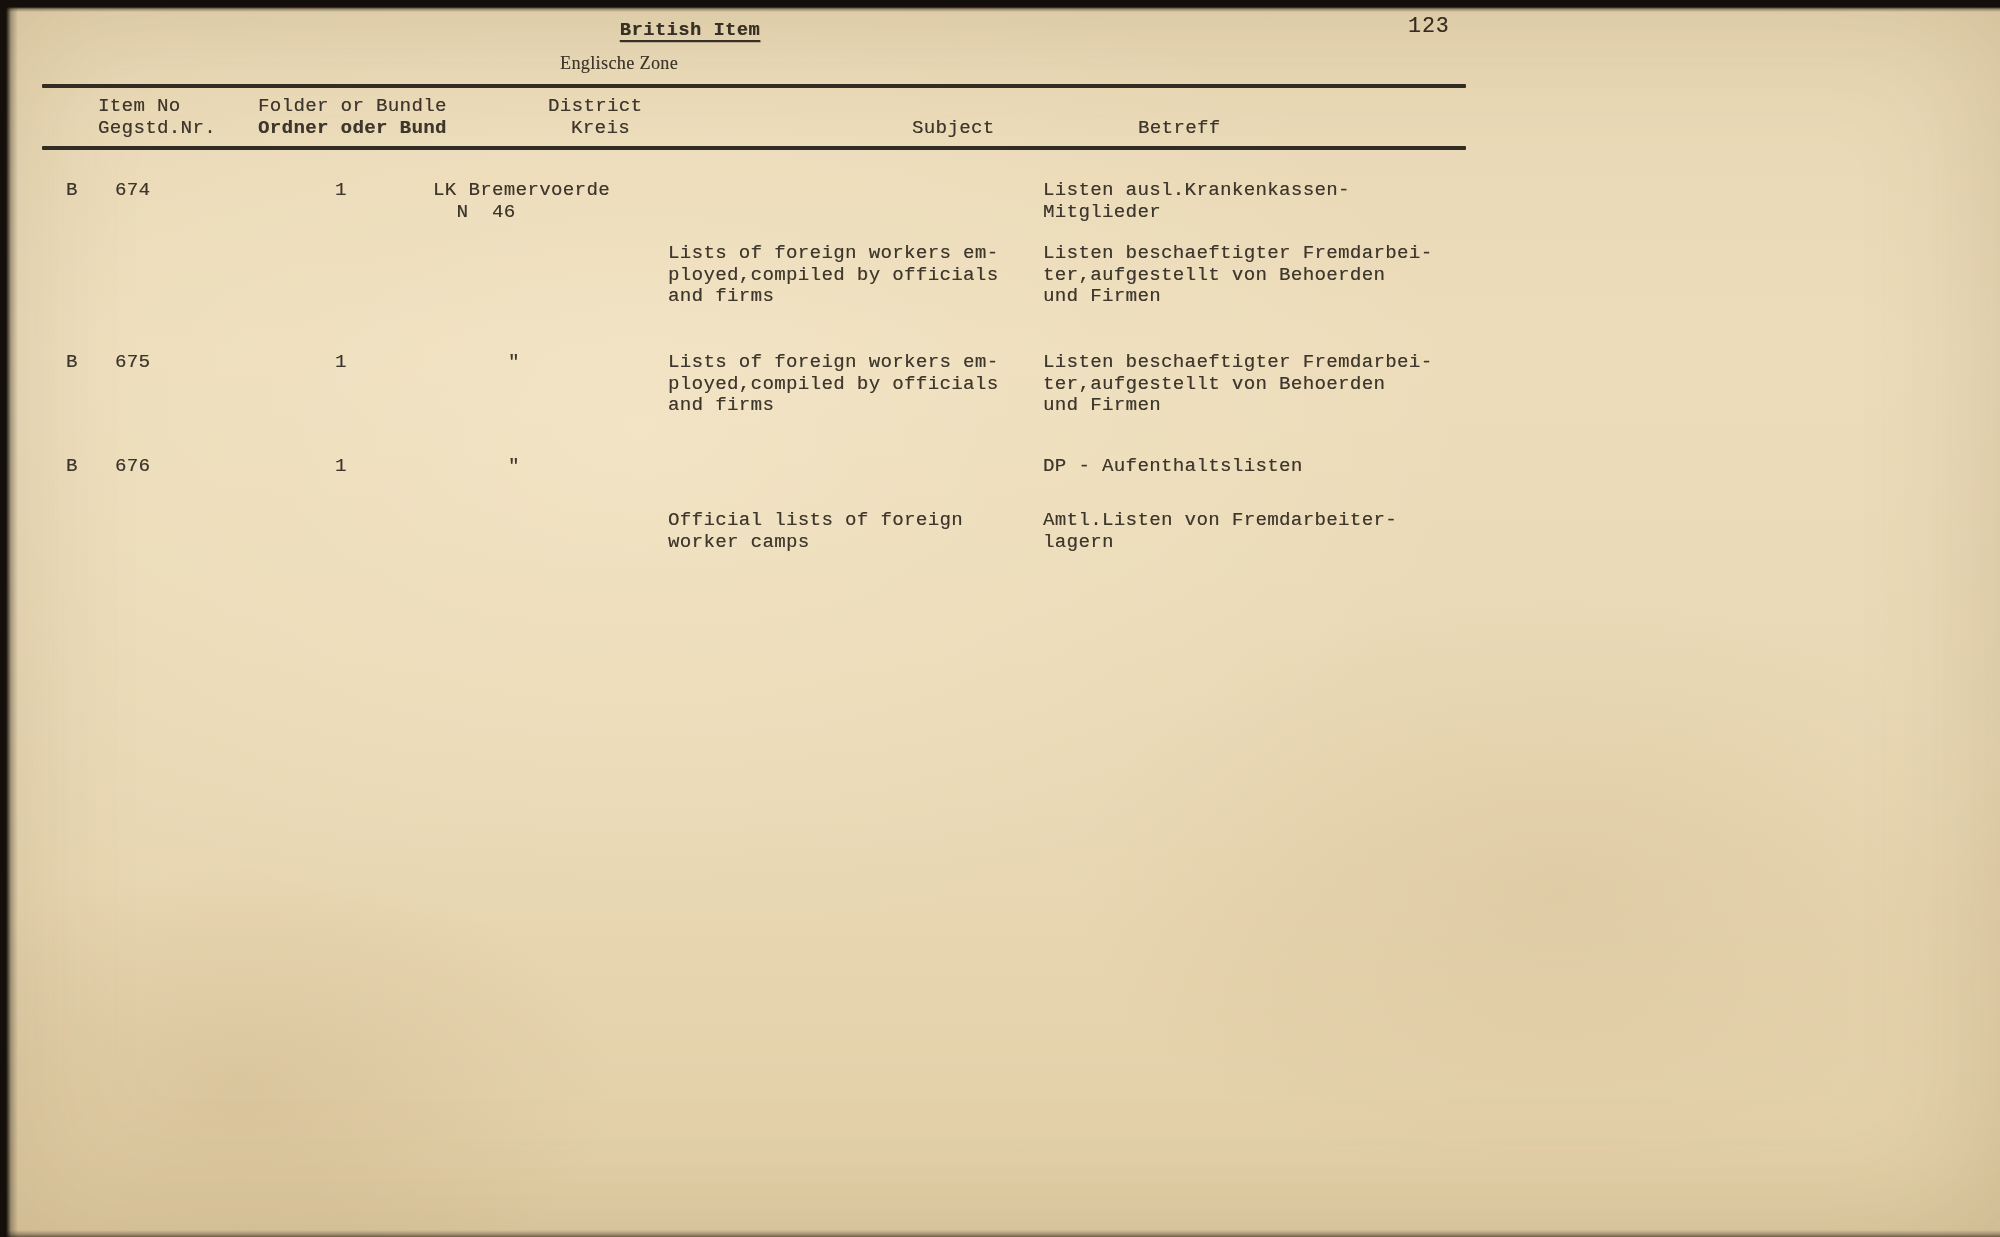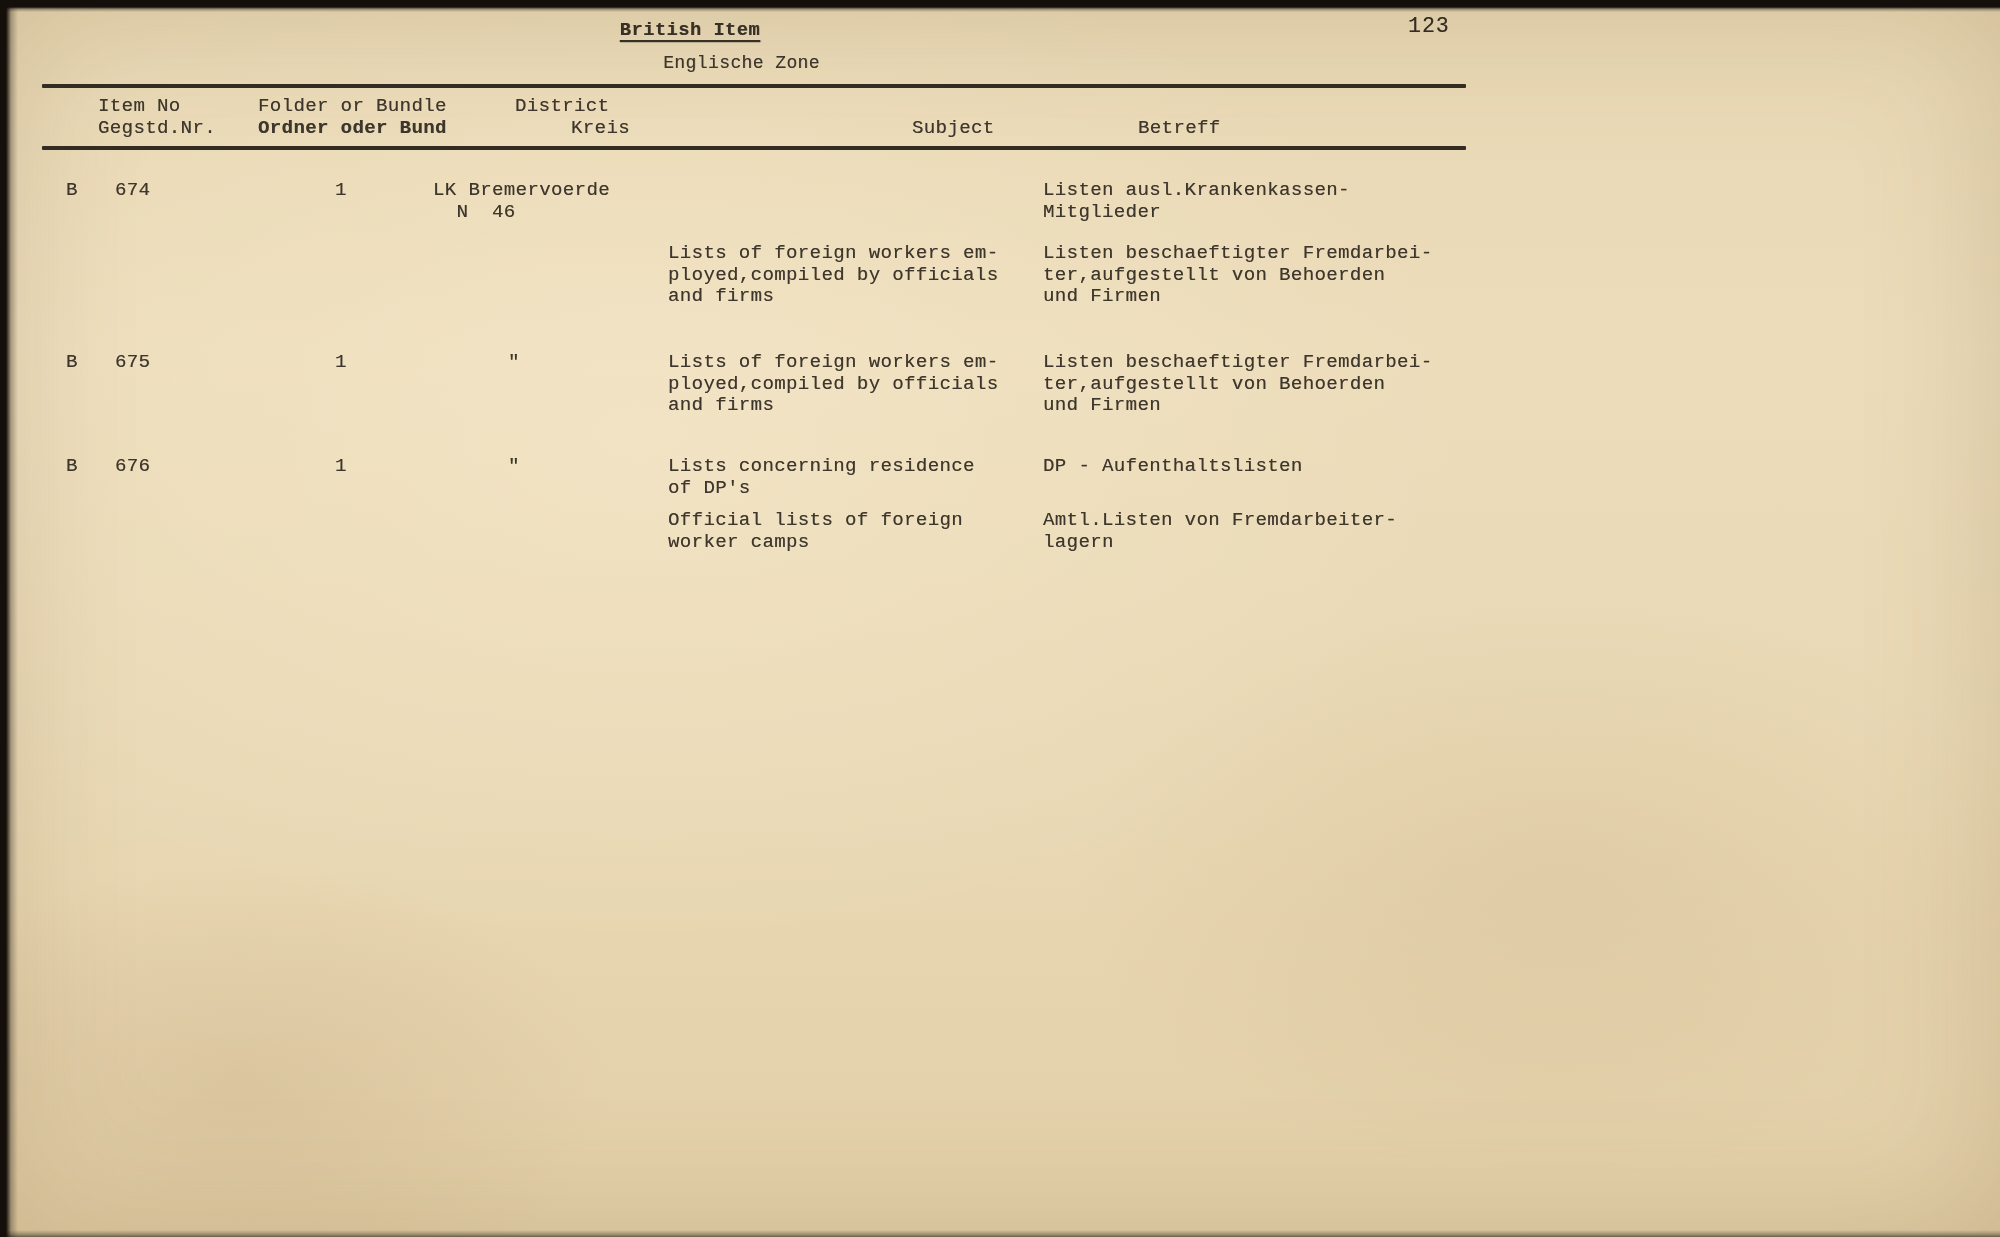--- a/index.html
+++ b/index.html
@@ -50,24 +50,25 @@
     letter-spacing: 0.6px;
     color: #373026;
     text-decoration: underline;
     text-underline-offset: 5px;
     text-decoration-thickness: 2px;
     text-shadow: 0.4px 0.4px 0 rgba(55,48,38,0.6);
   }
   .subtitle {
     position: absolute;
     top: 53px; left: 560px; width: 260px;
-    text-align: right;
+    text-align: left;
     font-size: 18px;
     letter-spacing: 0.4px;
     text-shadow: 0.3px 0.3px 0 rgba(62,54,43,0.5);
+    font-family: Liberation Serif, serif;
   }
   .page-number {
     position: absolute;
     top: 14px; left: 1408px;
     font-size: 21.5px;
     letter-spacing: 1px;
     color: #332d24;
     text-shadow: 0.3px 0.3px 0 rgba(51,45,36,0.5);
   }
   .rule {
@@ -94,21 +95,21 @@
   <div class="title">British Item</div>
   <div class="subtitle">Englische Zone</div>
 
   <div class="rule rule-top"></div>
   <div class="rule rule-header"></div>
 
   <div class="txt" style="left:98px;  top:96px;">Item No</div>
   <div class="txt" style="left:98px;  top:118px;">Gegstd.Nr.</div>
   <div class="txt" style="left:258px; top:96px;">Folder or Bundle</div>
   <div class="txt" style="left:258px; top:118px;font-weight:bold;">Ordner oder Bund</div>
-  <div class="txt" style="left:515px; top:96px;">District</div>
+  <div class="txt" style="left:548px; top:96px;">District</div>
   <div class="txt" style="left:571px; top:118px;">Kreis</div>
   <div class="txt" style="left:912px; top:118px;">Subject</div>
   <div class="txt" style="left:1138px;top:118px;">Betreff</div>
 
   <div class="txt" style="left:66px;  top:180px;">B</div>
   <div class="txt" style="left:115px; top:180px;">674</div>
   <div class="txt" style="left:335px; top:180px;">1</div>
   <div class="txt" style="left:433px; top:180px;">LK Bremervoerde
   N  46</div>
   <div class="txt" style="left:1043px;top:180px;">Listen ausl.Krankenkassen-
@@ -128,21 +129,19 @@
 ployed,compiled by officials
 and firms</div>
   <div class="txt" style="left:1043px;top:352px;">Listen beschaeftigter Fremdarbei-
 ter,aufgestellt von Behoerden
 und Firmen</div>
 
   <div class="txt" style="left:66px;  top:456px;">B</div>
   <div class="txt" style="left:115px; top:456px;">676</div>
   <div class="txt" style="left:335px; top:456px;">1</div>
   <div class="txt" style="left:508px; top:456px;">"</div>
-  <div class="txt" style="left:668px; top:456px;">Lists concerning residence
-of DP's</div>
   <div class="txt" style="left:1043px;top:456px;">DP - Aufenthaltslisten</div>
   <div class="txt" style="left:668px; top:510px;">Official lists of foreign
 worker camps</div>
   <div class="txt" style="left:1043px;top:510px;">Amtl.Listen von Fremdarbeiter-
 lagern</div>
 
 </div>
 
 </body></html>

